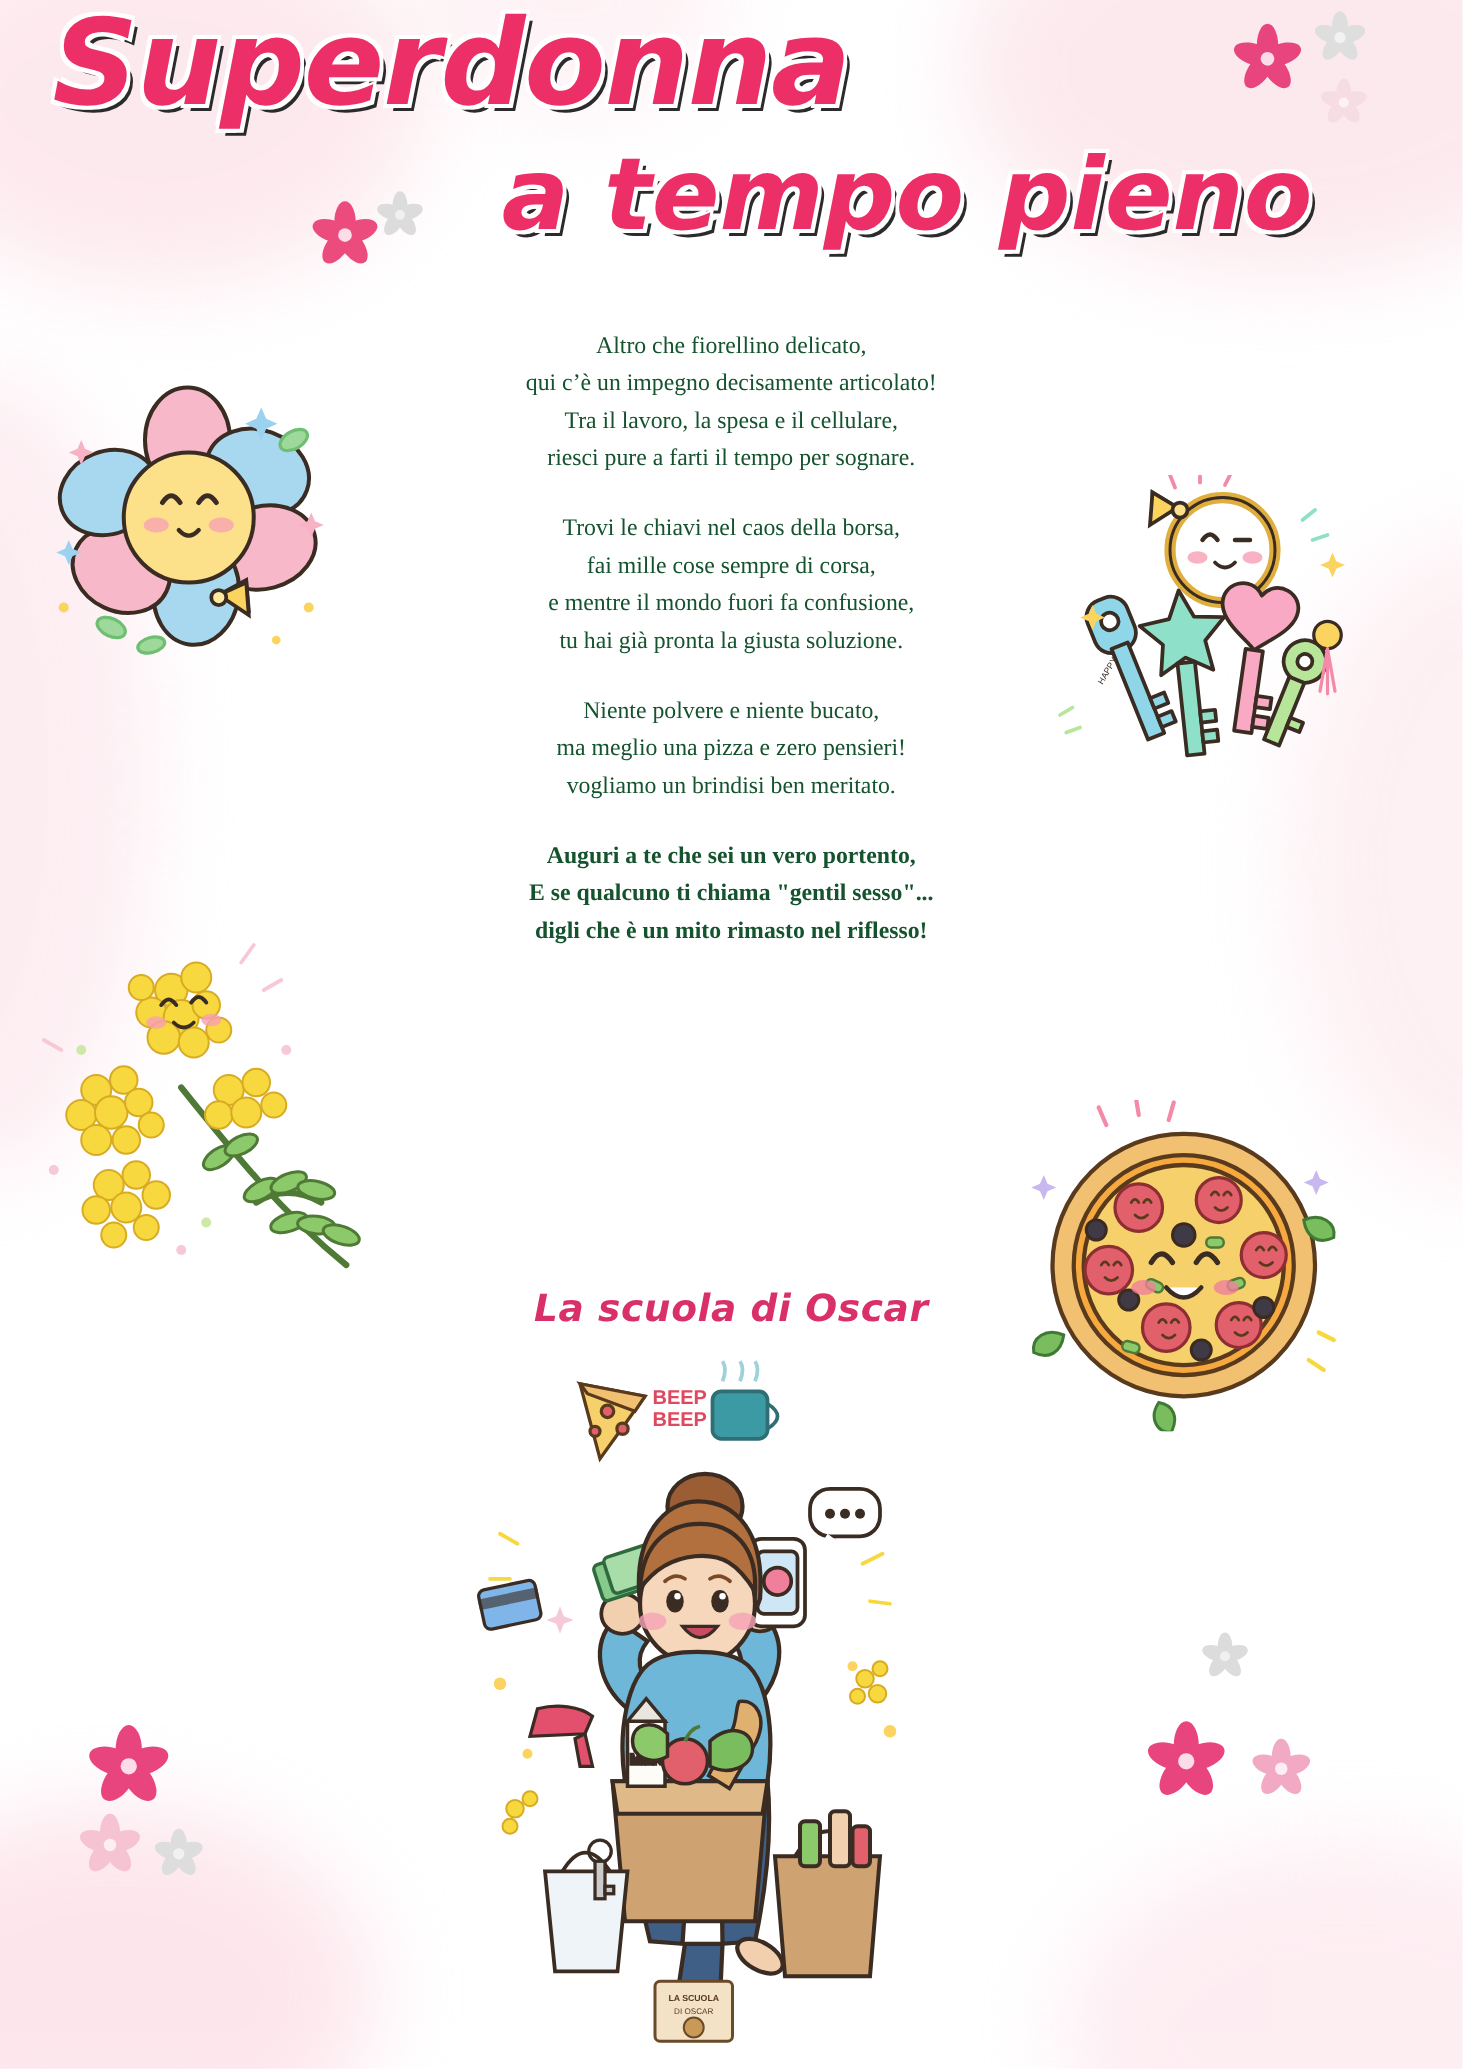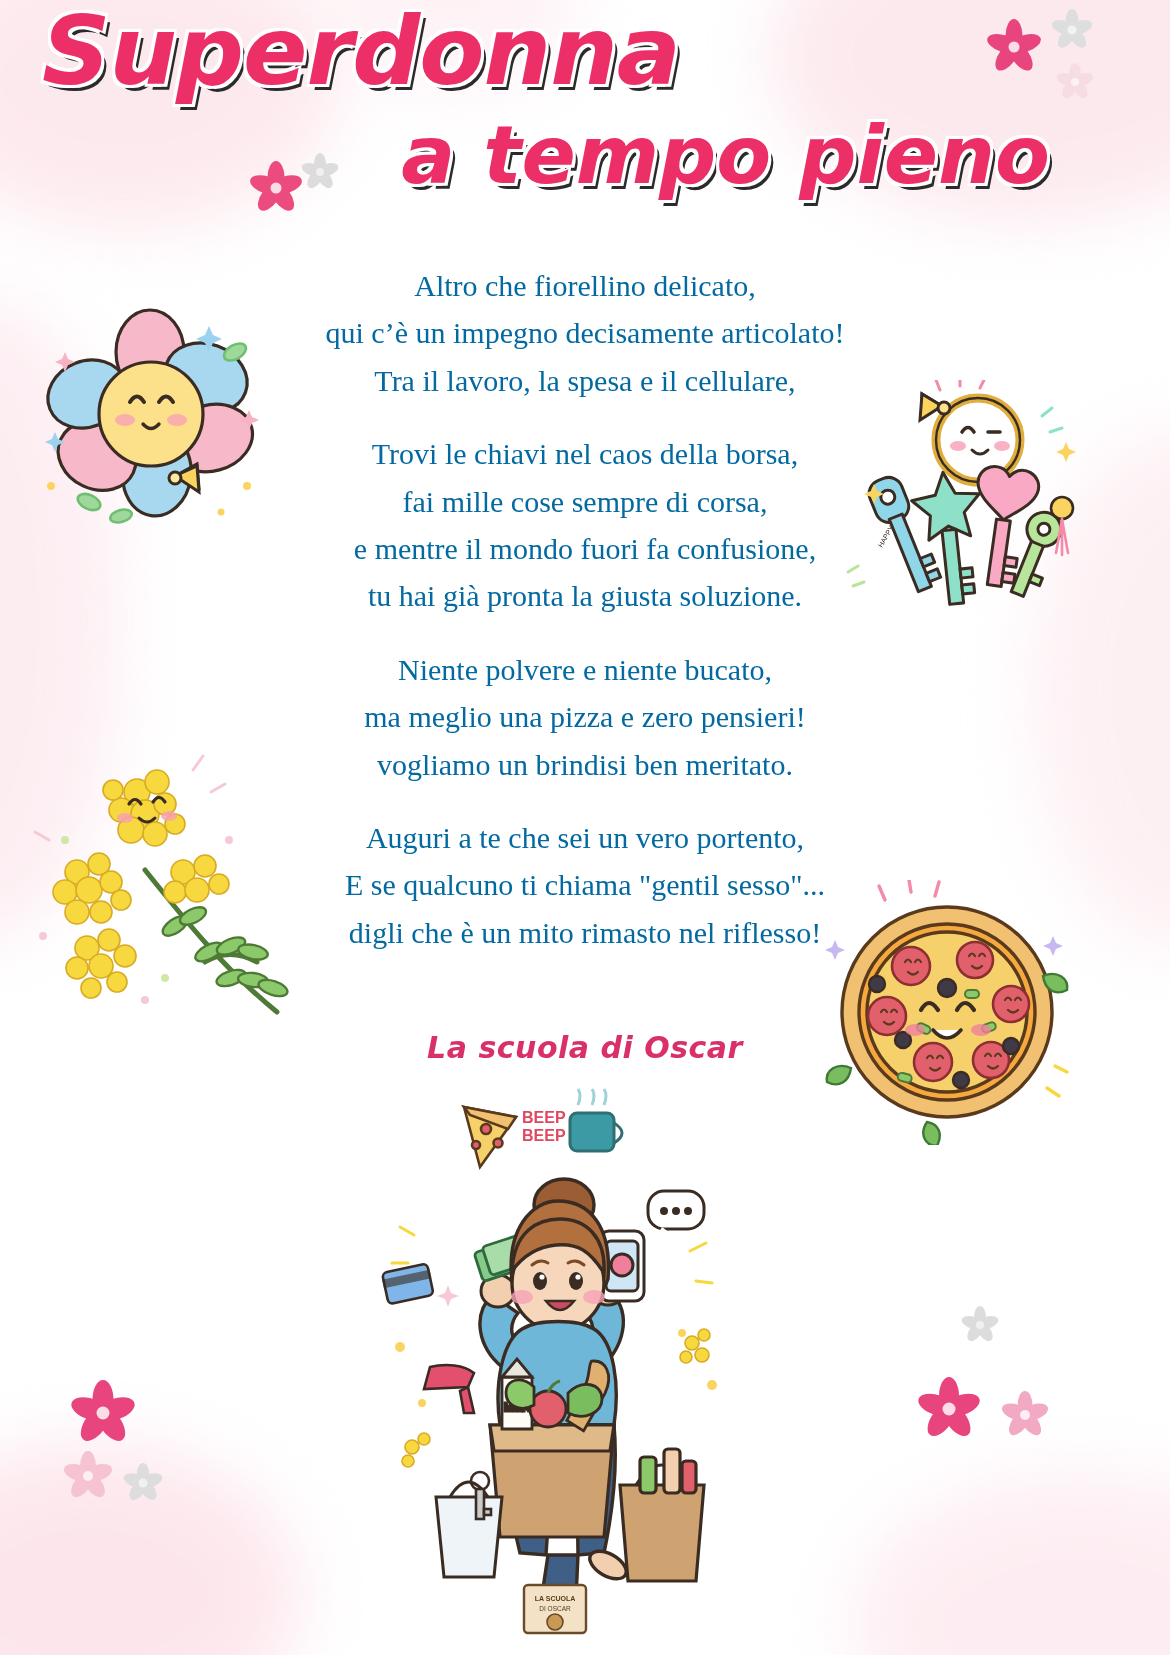--- a/index.html
+++ b/index.html
@@ -85,26 +85,26 @@
 
   
   .poem {
     position: absolute;
     top: 262px;
     left: 50%;
     transform: translateX(-50%);
     width: 620px;
     text-align: center;
     font-family: "Liberation Serif", serif;
-    font-size: 30px;
+    font-size: 19px;
     line-height: 1.58;
-    color: #0369a1;
+    color: #14532d;
   }
   .stanza { margin-bottom: 26px; }
-  .stanza:last-child { margin-bottom: 0; }
+  .stanza:last-child { margin-bottom: 0; font-weight: bold; }
   .stanza div { white-space: nowrap; }
 
   .signature {
     position: absolute;
     top: 1030px;
     left: 0; right: 0;
     text-align: center;
     font-family: "DejaVu Sans", sans-serif;
     font-weight: bold;
     font-style: italic;
@@ -267,20 +267,21 @@
   <div class="title-block">
     <div class="title-line1">Superdonna</div>
     <div class="title-line2">a tempo pieno</div>
   </div>
 
   <div class="poem">
     <div class="stanza">
       <div>Altro che fiorellino delicato,</div>
       <div>qui c’è un impegno decisamente articolato!</div>
       <div>Tra il lavoro, la spesa e il cellulare,</div>
+      <div>riesci pure a farti il tempo per sognare.</div>
     </div>
     <div class="stanza">
       <div>Trovi le chiavi nel caos della borsa,</div>
       <div>fai mille cose sempre di corsa,</div>
       <div>e mentre il mondo fuori fa confusione,</div>
       <div>tu hai già pronta la giusta soluzione.</div>
     </div>
     <div class="stanza">
       <div>Niente polvere e niente bucato,</div>
       <div>ma meglio una pizza e zero pensieri!</div>

